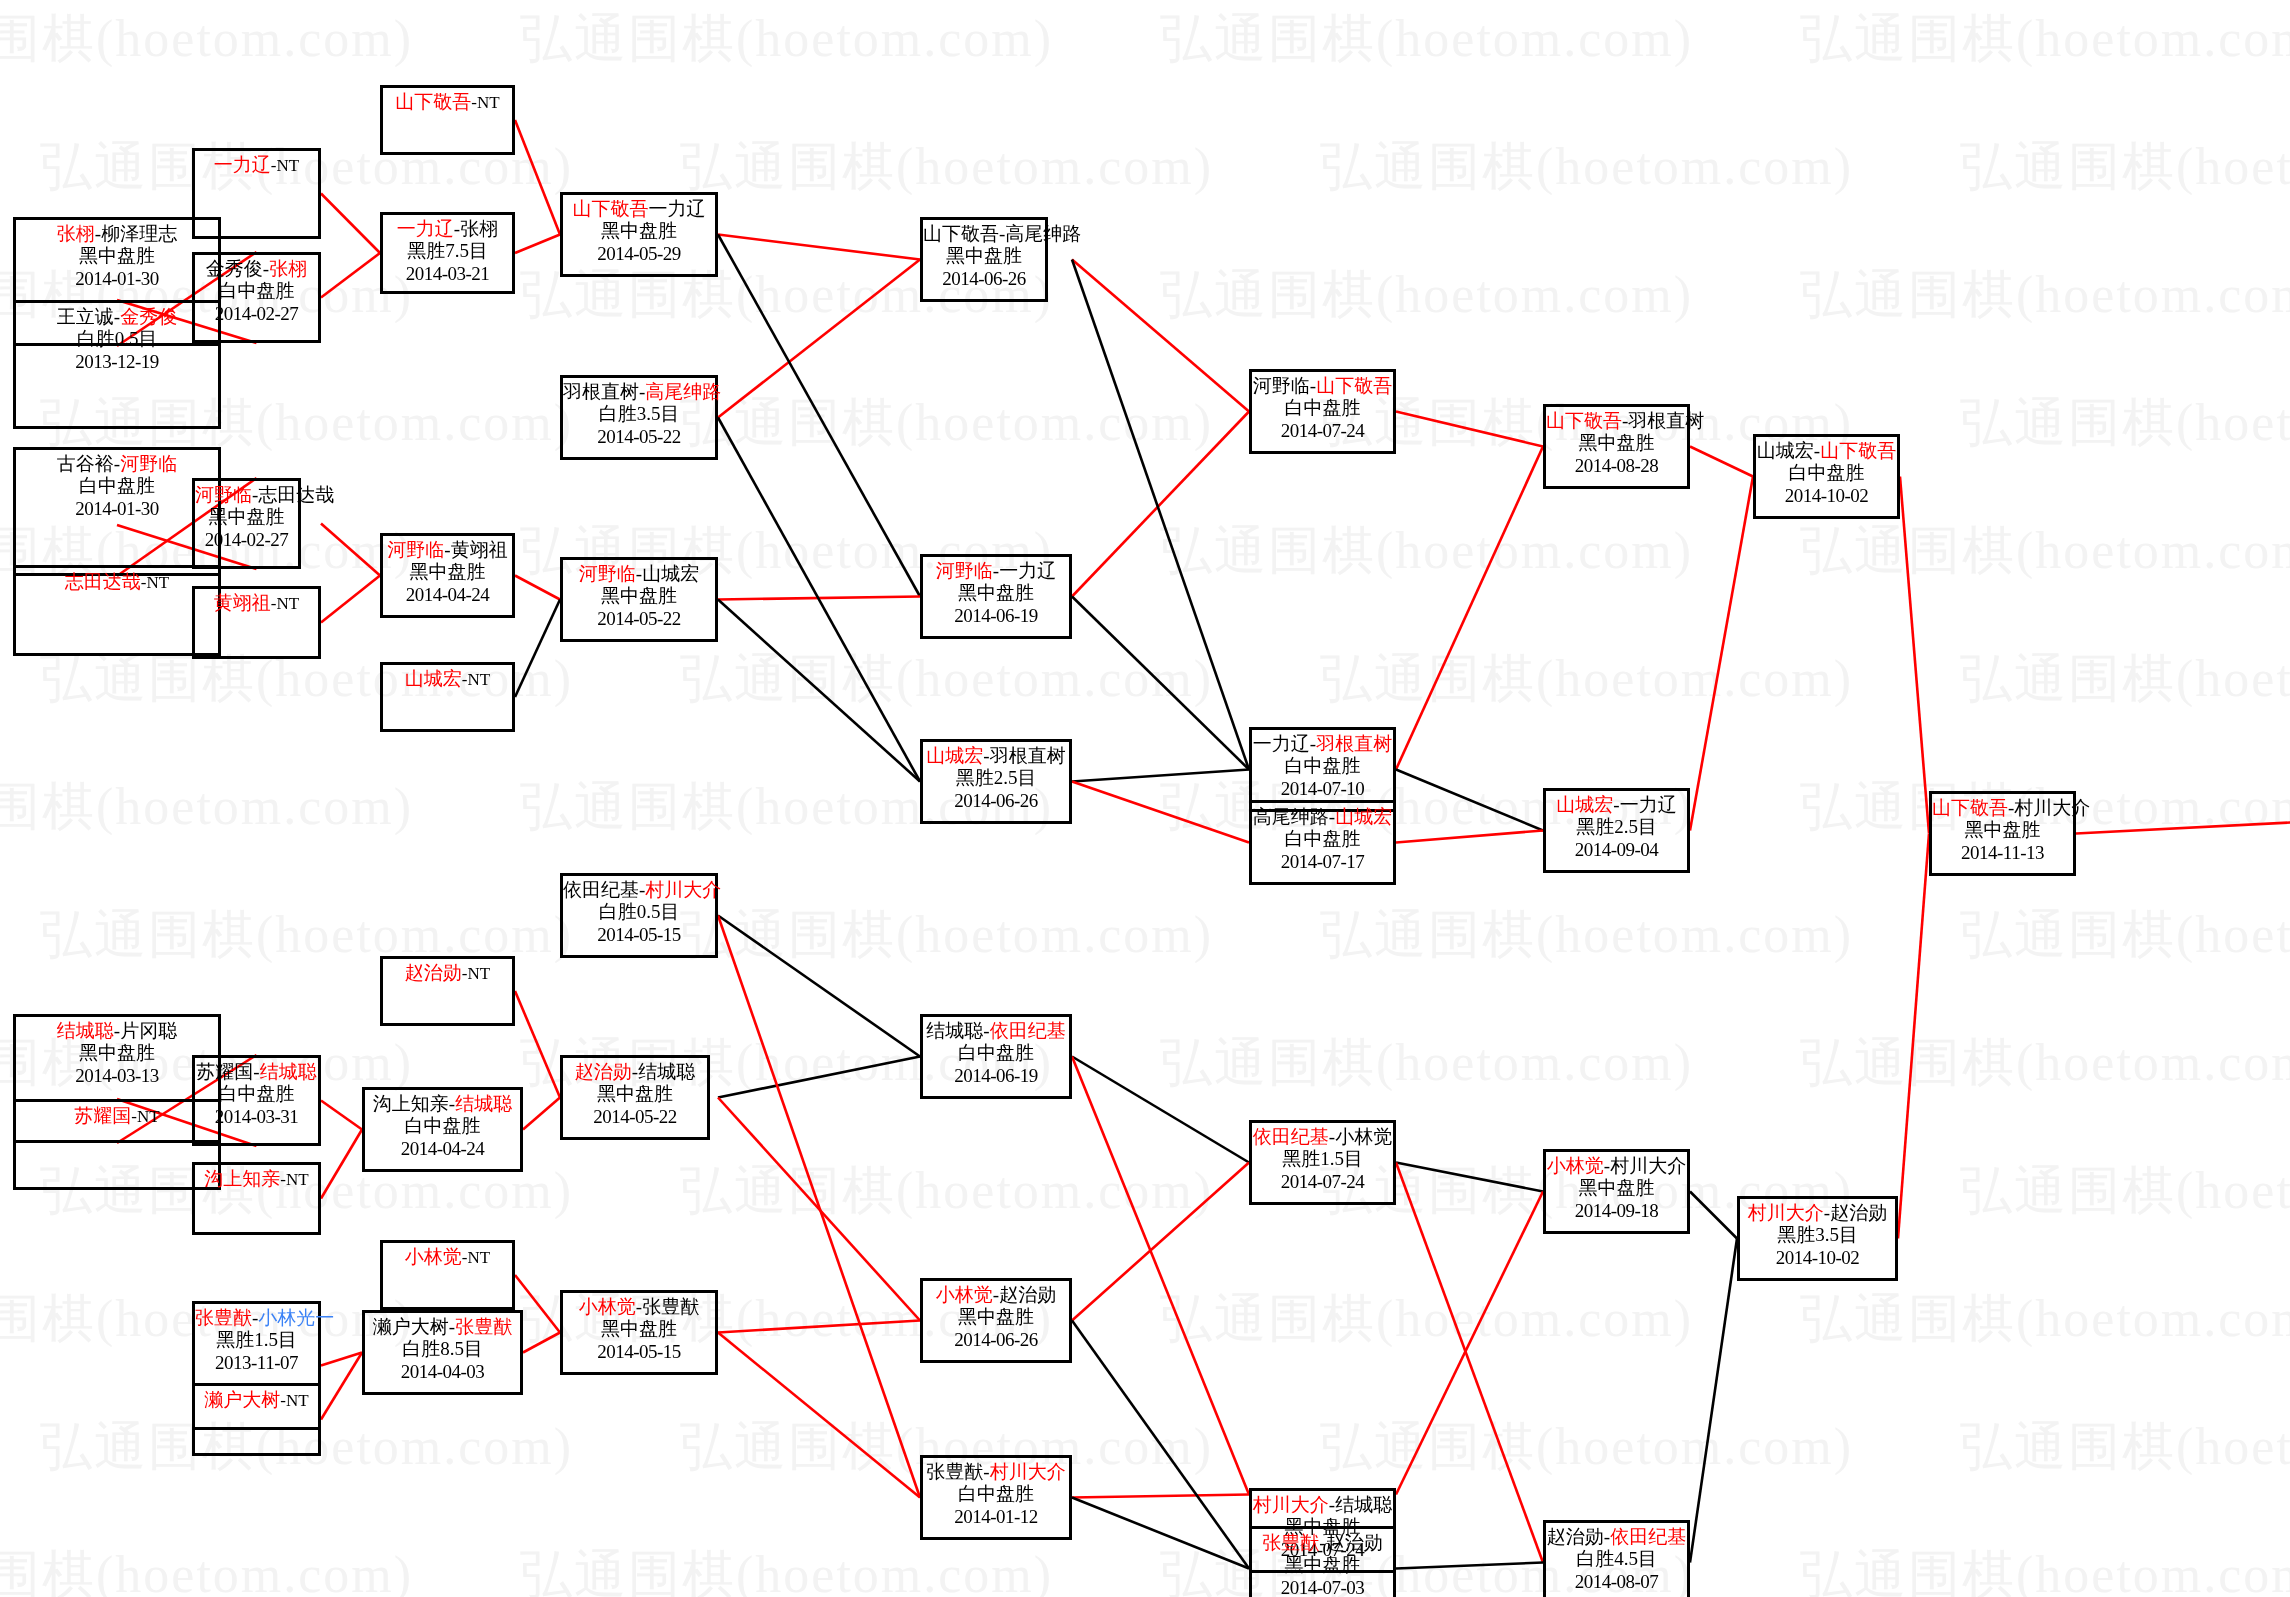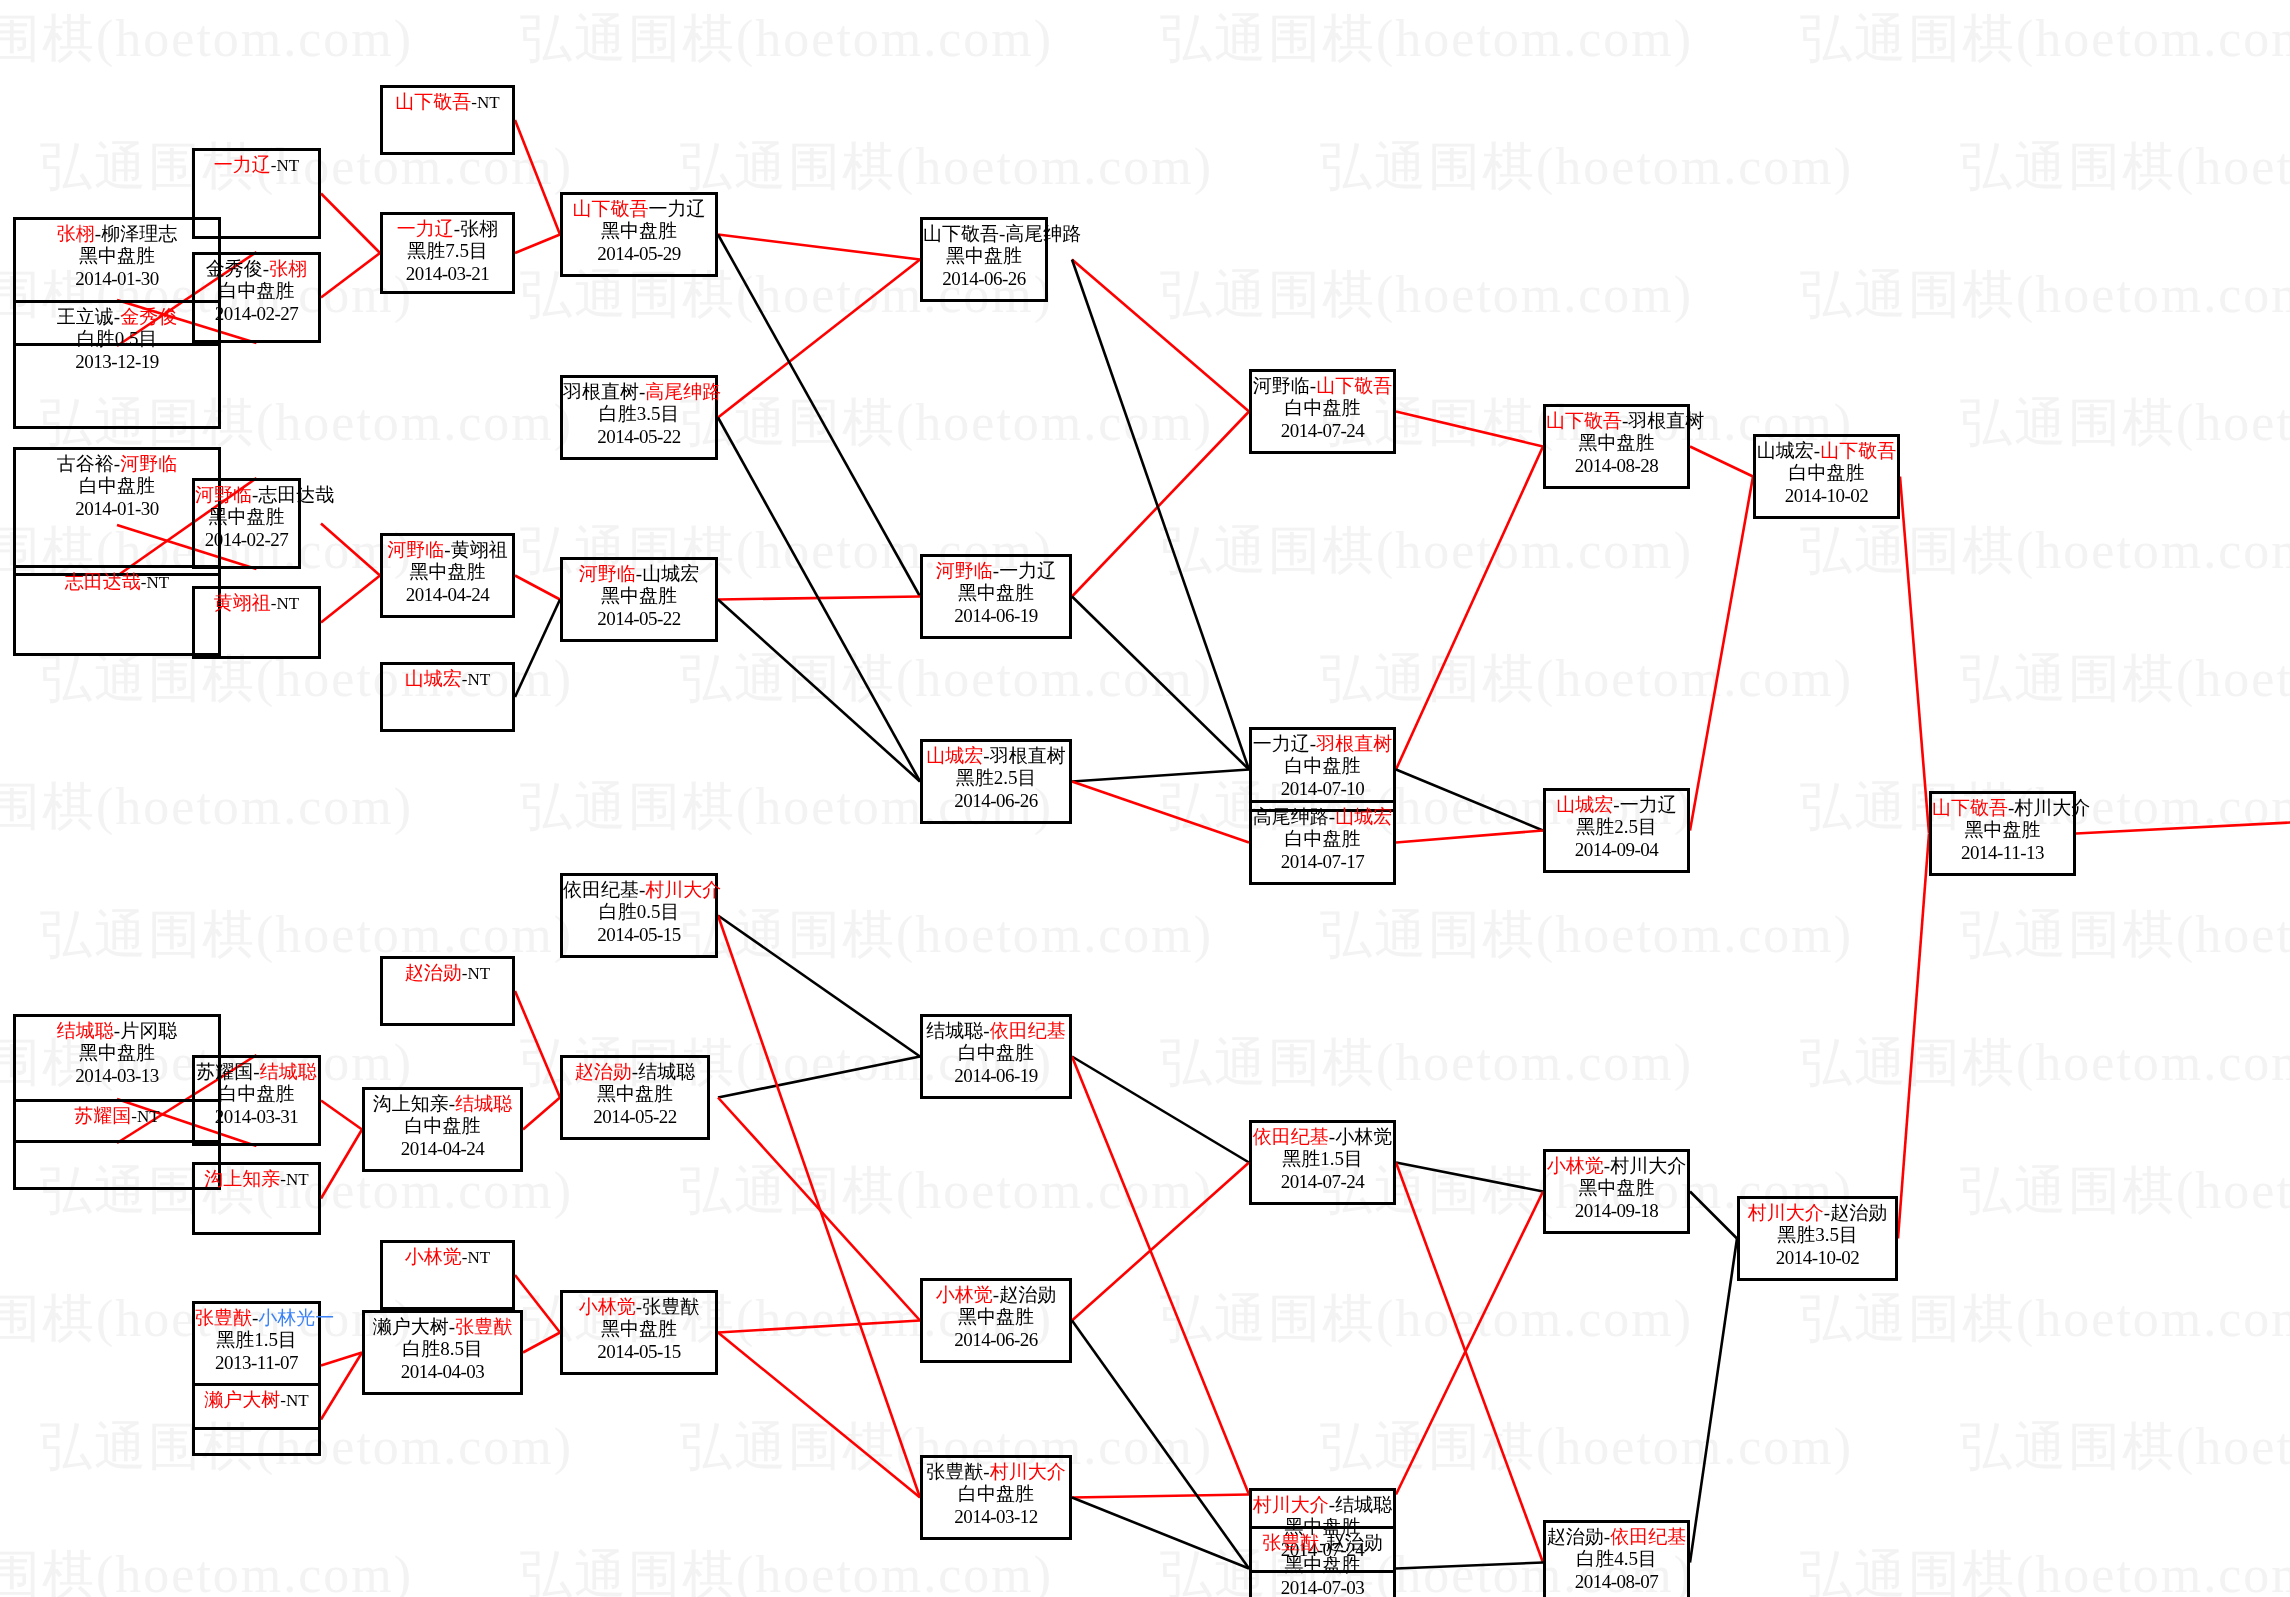--- a/index.html
+++ b/index.html
@@ -288,21 +288,21 @@
         <span class="ln date">2014-06-19</span>
       </div>
       <div class="node" style="left: 920px; top: 1278px; width: 152px; height: 85px; border-color: rgb(0, 0, 0);">
         <span class="ln ln1 pill"><span style="color: rgb(255, 0, 0);">小林觉</span><span style="color: rgb(0, 0, 0);">-</span><span style="color: rgb(0, 0, 0);">赵治勋</span></span>
         <span class="ln res">黑中盘胜</span>
         <span class="ln date">2014-06-26</span>
       </div>
       <div class="node" style="left: 920px; top: 1455px; width: 152px; height: 85px; border-color: rgb(0, 0, 0);">
         <span class="ln ln1 pill"><span style="color: rgb(0, 0, 0);">张豊猷</span><span style="color: rgb(0, 0, 0);">-</span><span style="color: rgb(255, 0, 0);">村川大介</span></span>
         <span class="ln res">白中盘胜</span>
-        <span class="ln date">2014-03-12</span>
+        <span class="ln date">2014-01-12</span>
       </div>
       <div class="node" style="left: 1249px; top: 369px; width: 147px; height: 85px; border-color: rgb(0, 0, 0);">
         <span class="ln ln1 pill"><span style="color: rgb(0, 0, 0);">河野临</span><span style="color: rgb(0, 0, 0);">-</span><span style="color: rgb(255, 0, 0);">山下敬吾</span></span>
         <span class="ln res">白中盘胜</span>
         <span class="ln date">2014-07-24</span>
       </div>
       <div class="node" style="left: 1249px; top: 727px; width: 147px; height: 85px; border-color: rgb(0, 0, 0);">
         <span class="ln ln1 pill"><span style="color: rgb(0, 0, 0);">一力辽</span><span style="color: rgb(0, 0, 0);">-</span><span style="color: rgb(255, 0, 0);">羽根直树</span></span>
         <span class="ln res">白中盘胜</span>
         <span class="ln date">2014-07-10</span>

